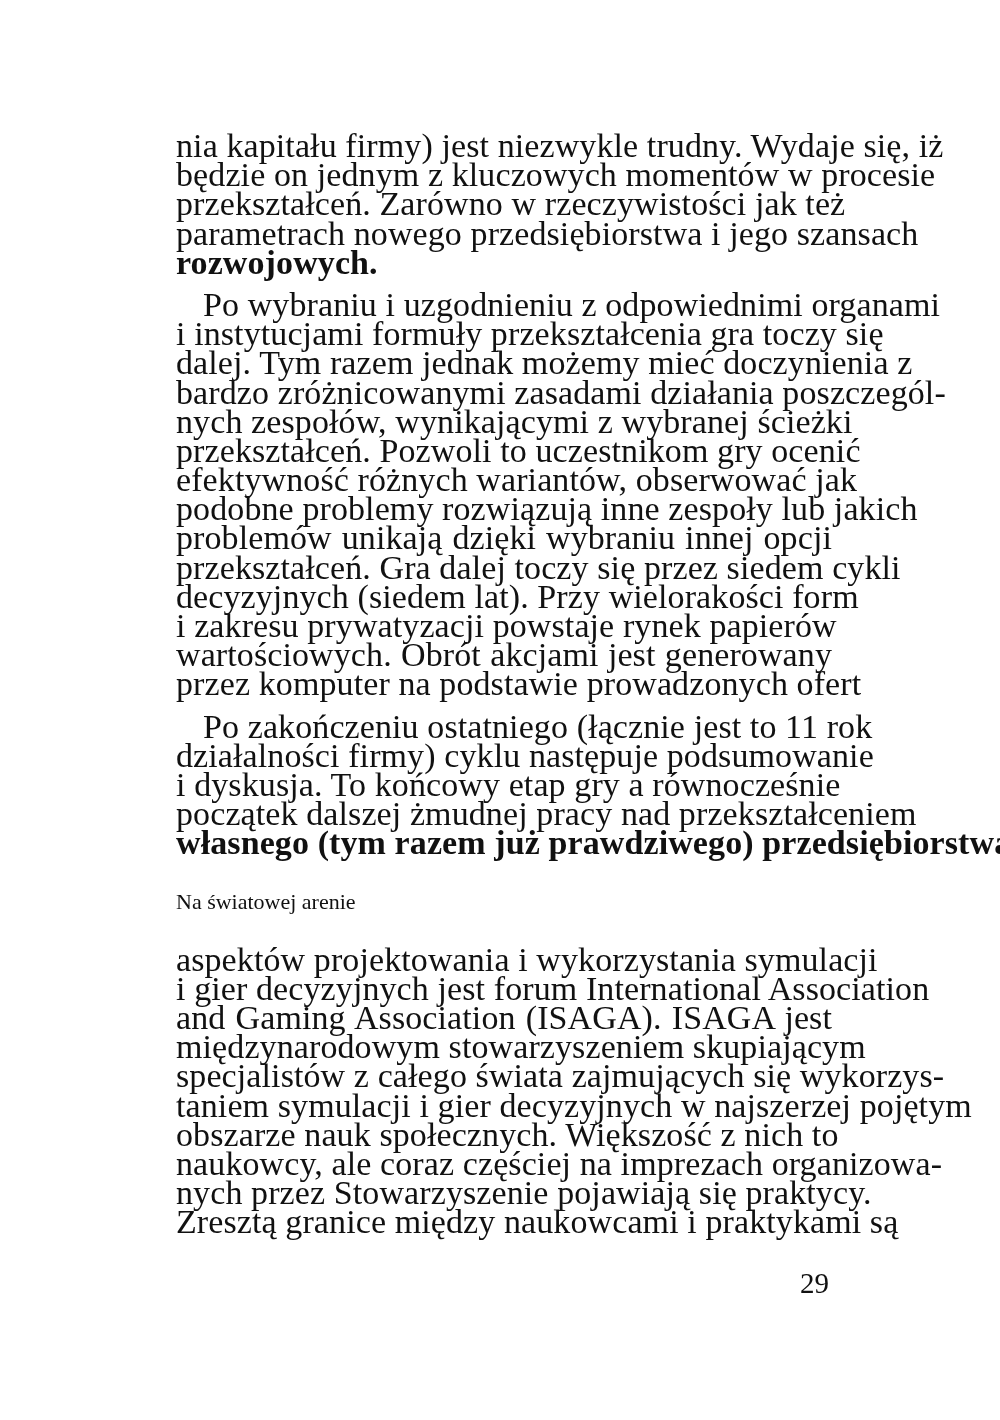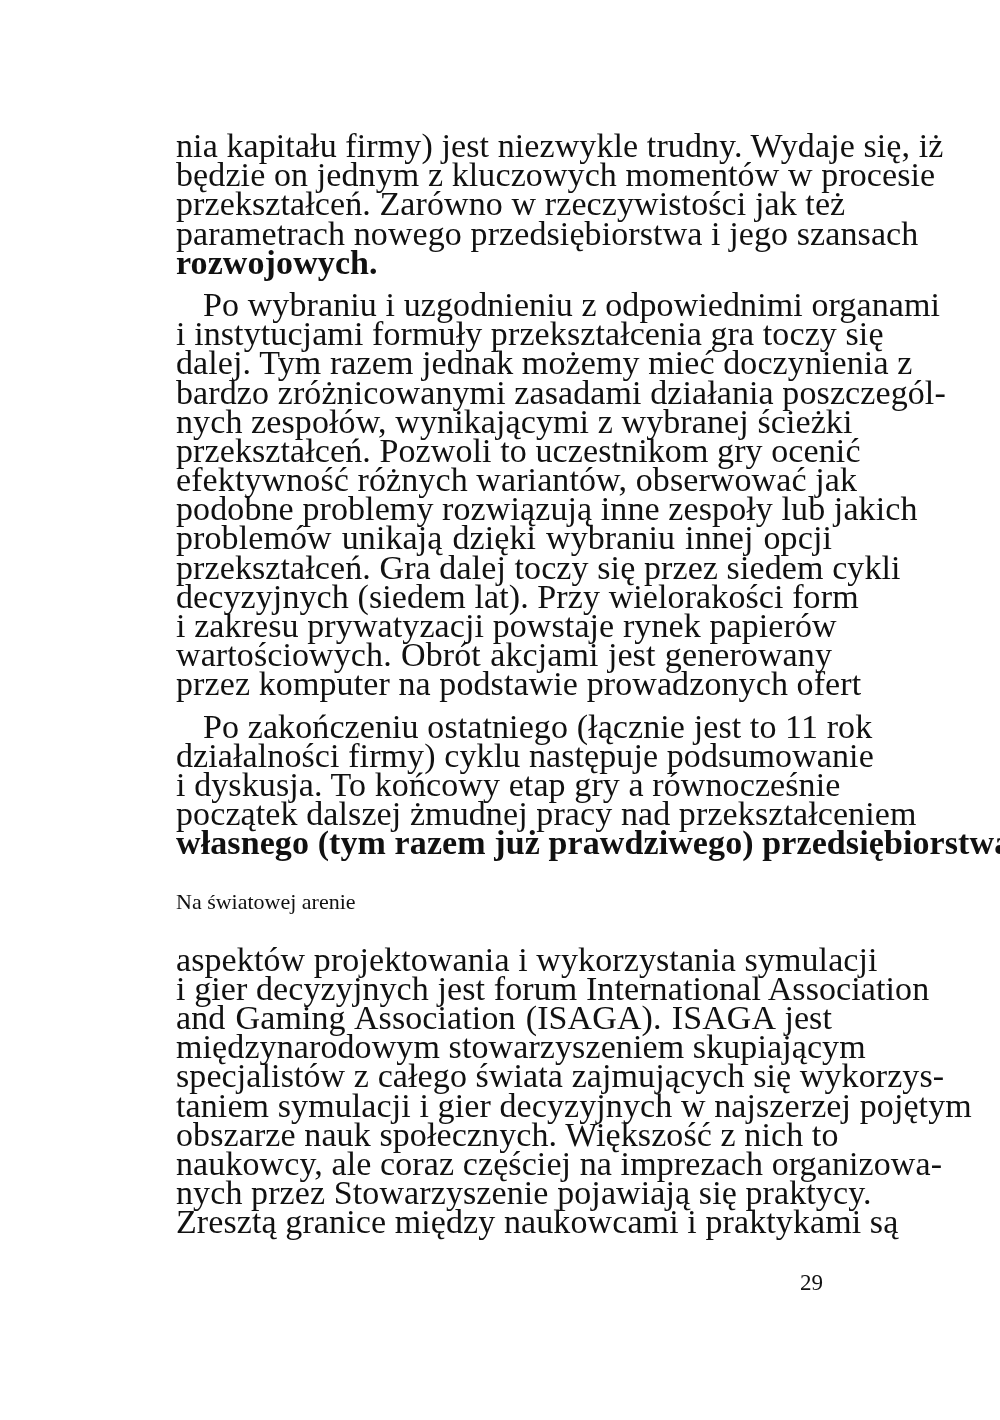--- a/index.html
+++ b/index.html
@@ -44,21 +44,21 @@
       height: 29.2px;
       line-height: 29.2px;
       font-size: 22px;
       margin-top: 29px;
       margin-bottom: 29px;
     }
     .page-number {
       position: absolute;
       left: 800px;
       top: 1268px;
-      font-size: 23px;
+      font-size: 29px;
       line-height: 30px;
       font-family: "Liberation Serif", "DejaVu Serif", serif;
       text-align: center;
     }
   </style>
 </head>
 <body>
 
 <div class="page">
 

